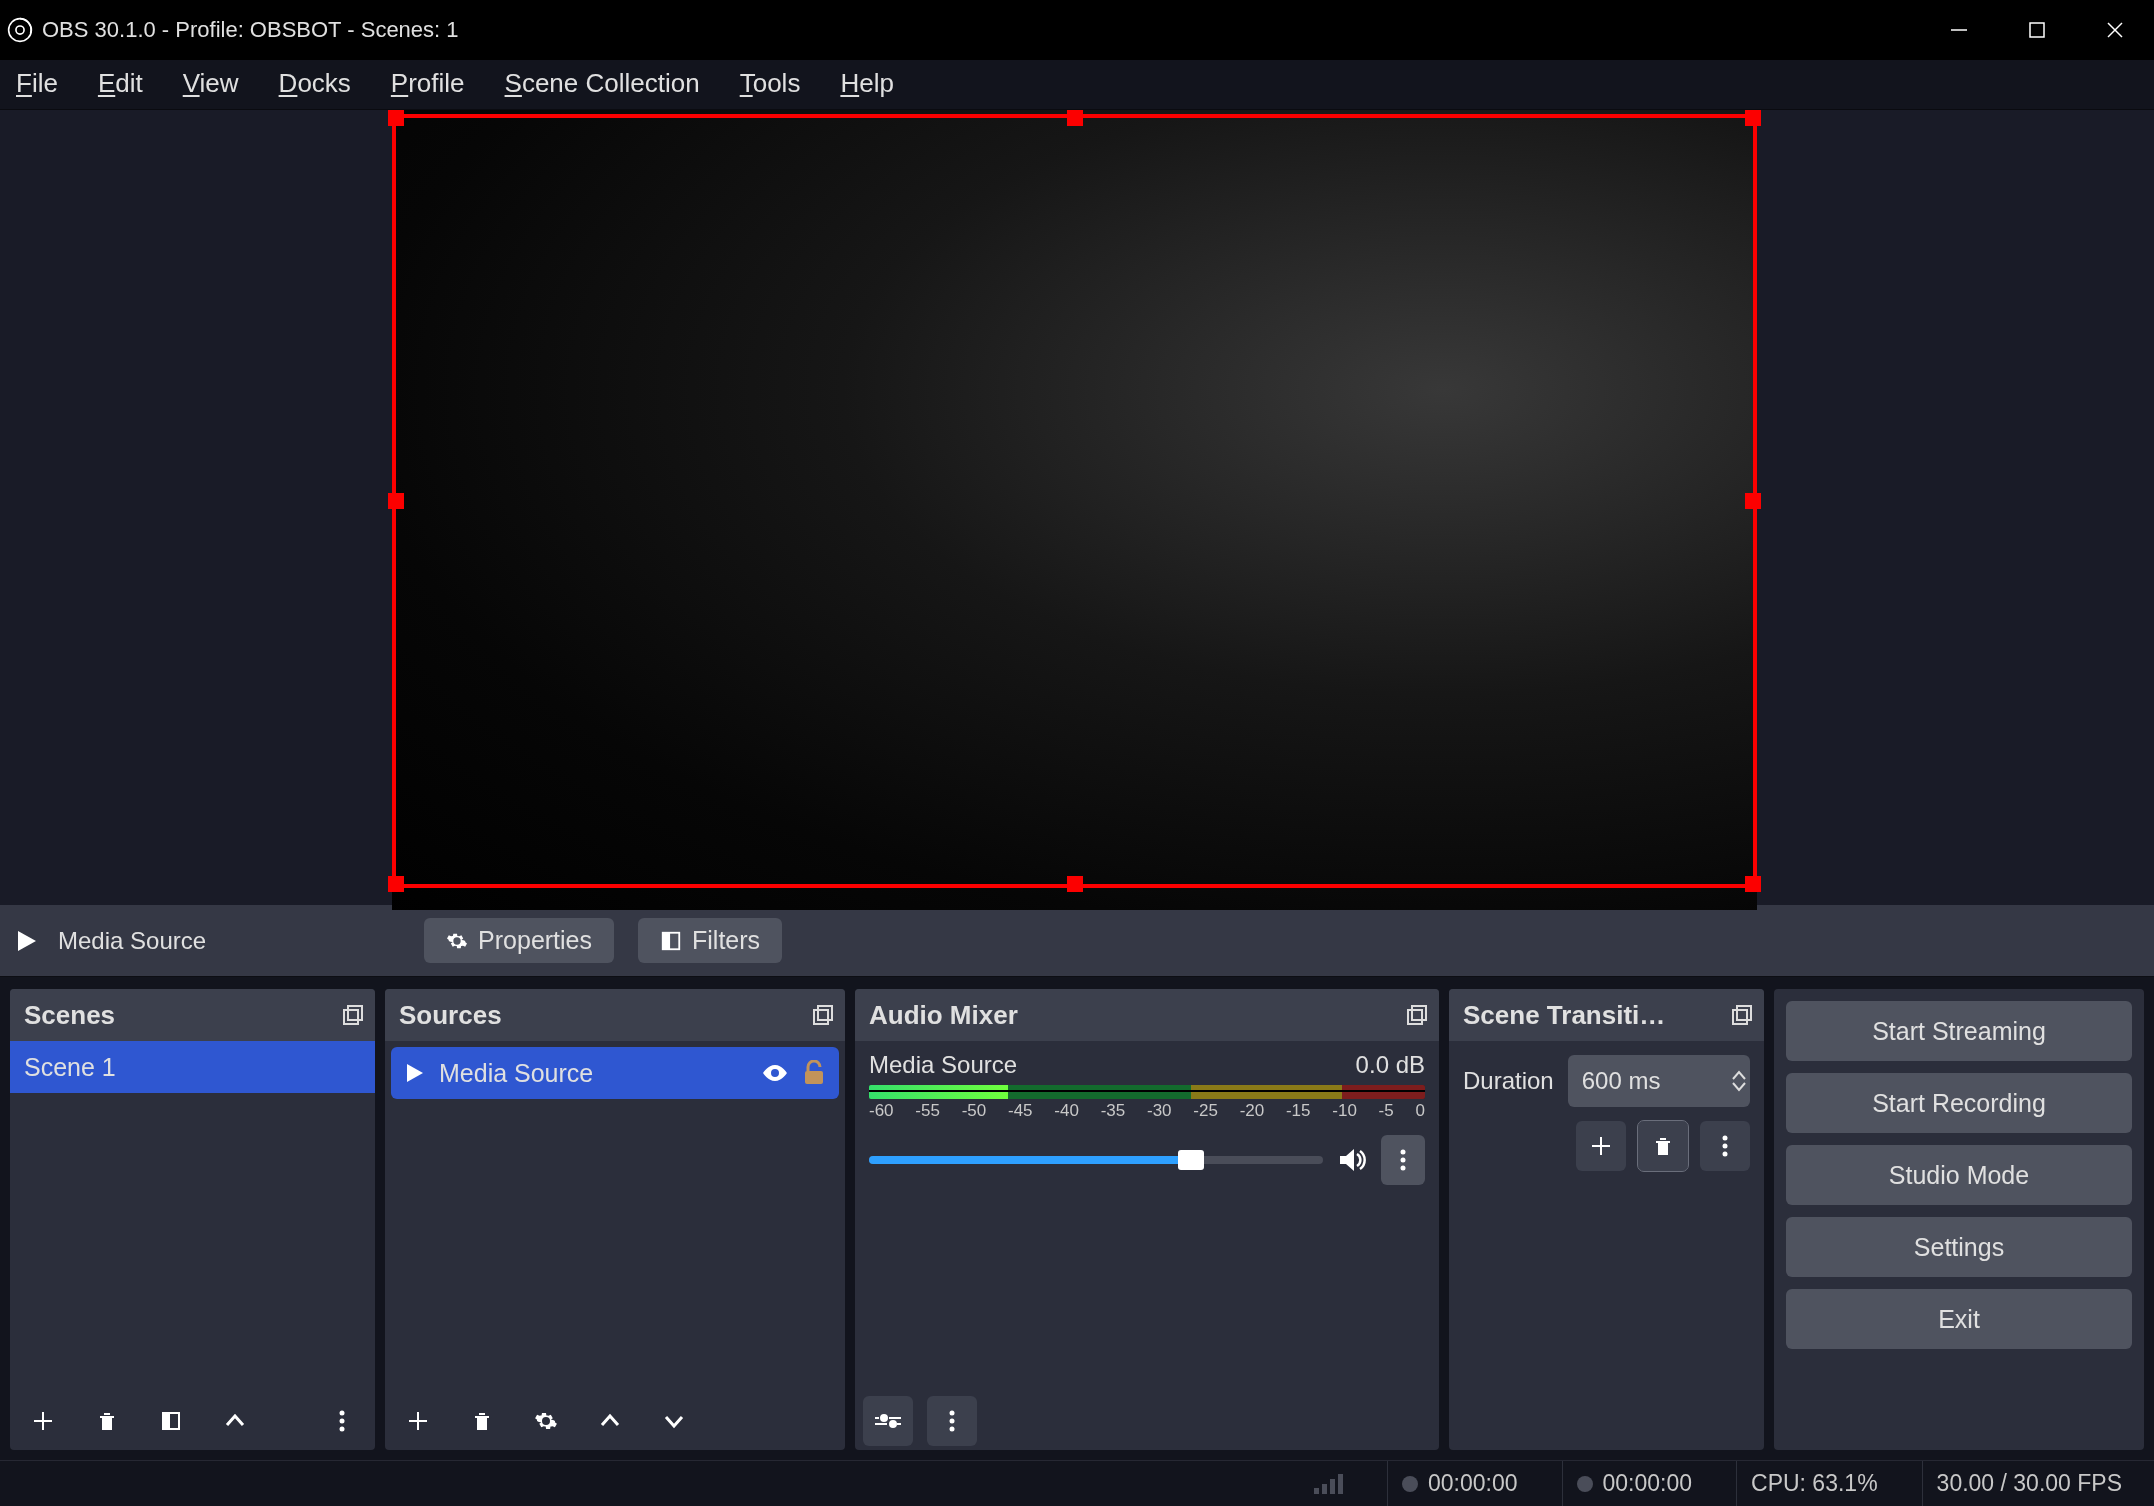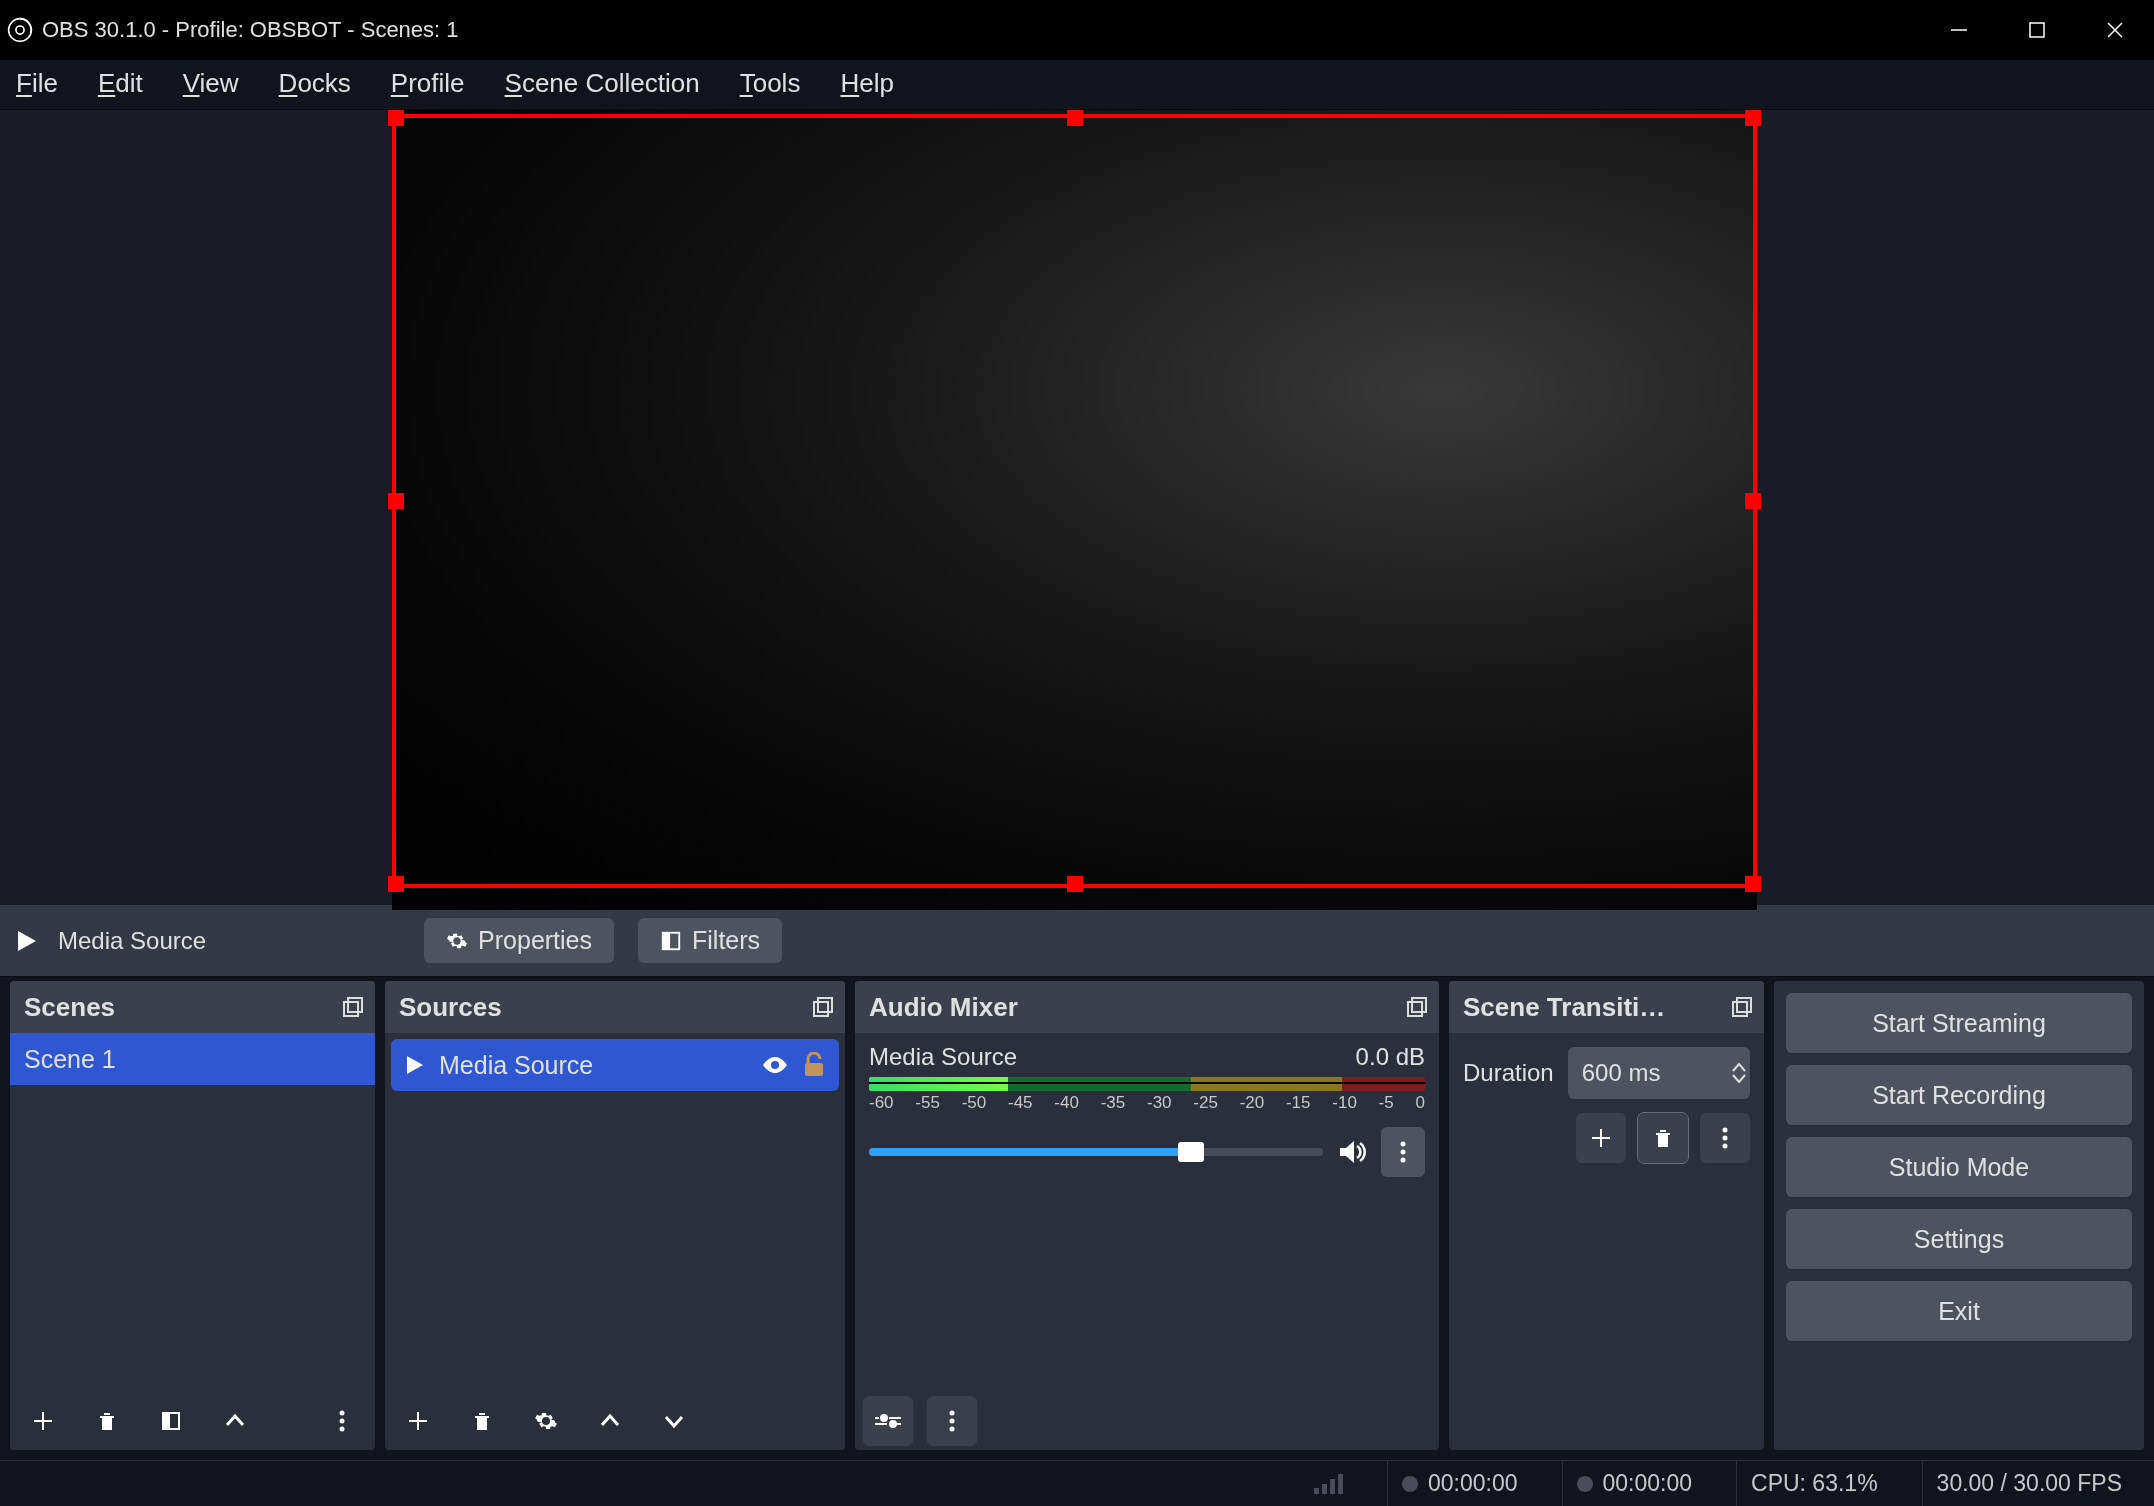--- a/index.html
+++ b/index.html
@@ -46,21 +46,21 @@
   .h-bl{bottom:-8px;left:-8px}.h-bm{bottom:-8px;left:calc(50% - 8px)}.h-br{bottom:-8px;right:-8px}
 
   
   .src-toolbar { height:72px; background:var(--panel-hdr2); display:flex; align-items:center; padding:0 16px; gap:24px; border-bottom:1px solid #0d0e14;}
   .tbar-left { display:flex; align-items:center; gap:20px; }
   .tbar-left svg { fill:#fff; }
   .btn { background:var(--button); padding:8px 22px; border-radius:6px; display:flex; align-items:center; gap:10px; font-size:25px;}
   .btn svg { fill:#fff; }
 
   
-  .docks { flex:1; display:flex; gap:10px; padding:4px 10px 10px 10px; background:var(--bg-dark); min-height:0;}
+  .docks { flex:1; display:flex; gap:10px; padding:12px 10px 10px 10px; background:var(--bg-dark); min-height:0;}
   .panel { background:var(--panel); display:flex; flex-direction:column; border-radius:4px; overflow:hidden;}
   .panel .hdr { height:52px; background:var(--panel-hdr); display:flex; align-items:center; justify-content:space-between; padding:0 10px 0 14px; font-weight:600; font-size:26px;}
   .panel .body { flex:1; display:flex; flex-direction:column; overflow:hidden;}
   .popicon{width:24px;height:24px;}
   .list-row { height:52px; display:flex; align-items:center; padding:0 14px; font-size:25px;}
   .list-row.sel { background:var(--sel-blue); }
   .sources .list-row.sel { border-radius:6px; margin:6px;}
   .list-row .spacer { flex:1; }
   .footer-tools { height:58px; margin-top:auto; display:flex; align-items:center; gap:14px; padding:0 8px;}
   .sqbtn { width:50px; height:50px; border-radius:6px; display:flex; align-items:center; justify-content:center;}

